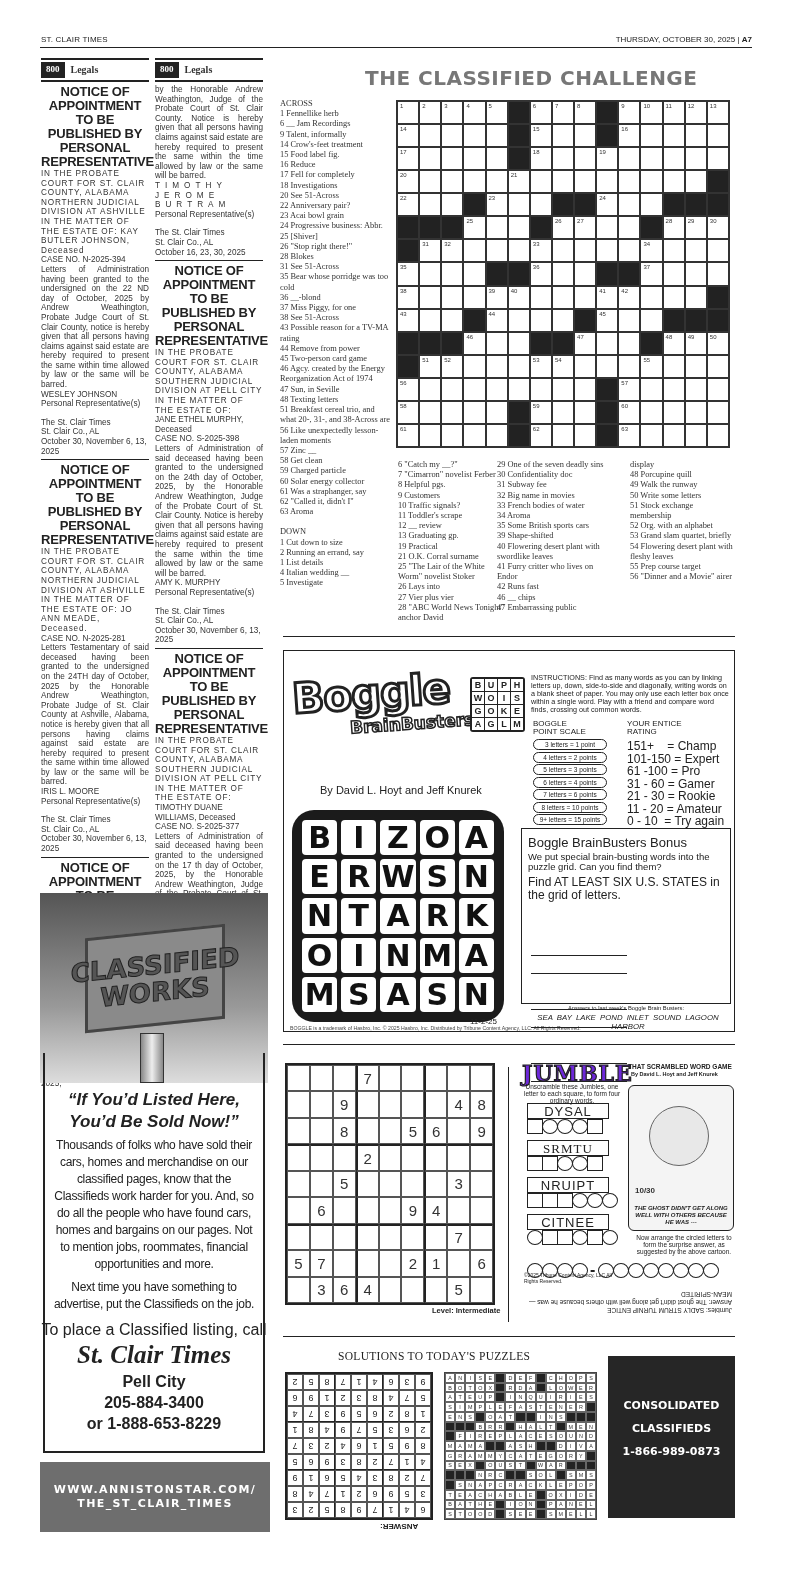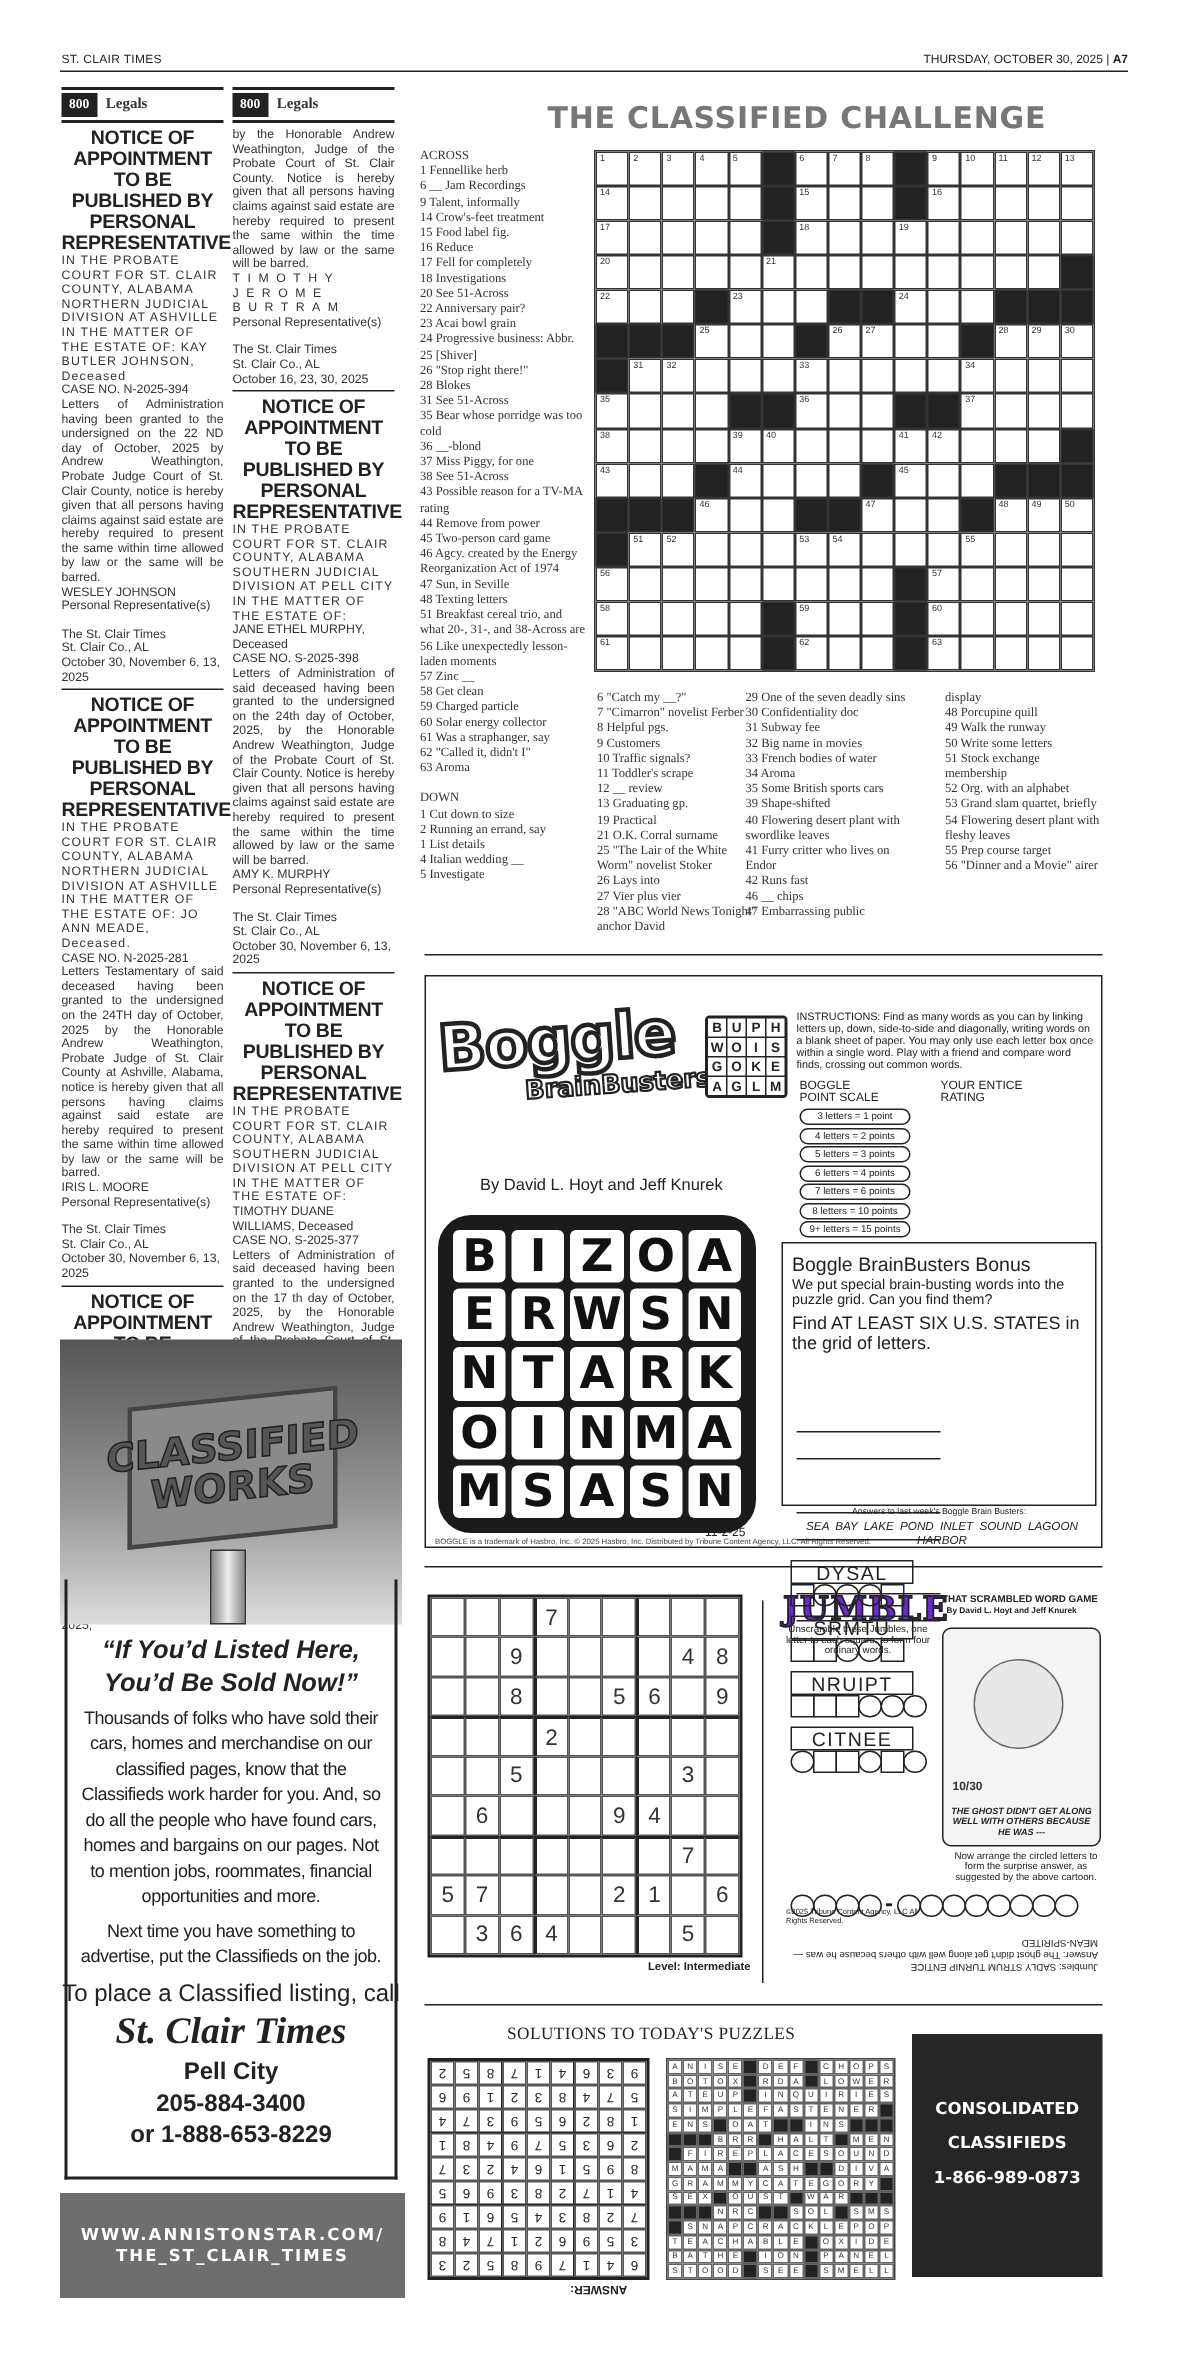--- a/index.html
+++ b/index.html
@@ -662,20 +662,21 @@
       <div class="pill">5 letters = 3 points</div>
       <div class="pill">6 letters = 4 points</div>
       <div class="pill">7 letters = 6 points</div>
       <div class="pill">8 letters = 10 points</div>
       <div class="pill">9+ letters = 15 points</div>
     </div>
 </div>
 <div class="abs" style="left:627px;top:720px;font-size:8px;line-height:8px">
   <div>YOUR ENTICE</div>
   <div style="margin-bottom:4px">RATING</div>
+  <div id="rating-list" style="white-space:pre"><div class="rating">151+    = Champ</div><div class="rating">101-150 = Expert</div><div class="rating">61 -100 = Pro</div><div class="rating">31 - 60 = Gamer</div><div class="rating">21 - 30 = Rookie</div><div class="rating">11 - 20 = Amateur</div><div class="rating">0 - 10  = Try again</div></div>
 </div>
 <div class="abs bgrid" id="boggle-grid">
     <div>B</div>
     <div>I</div>
     <div>Z</div>
     <div>O</div>
     <div>A</div>
     <div>E</div>
     <div>R</div>
     <div>W</div>
@@ -795,32 +796,32 @@
     <div class="sc">5</div>
     <div class="sc"></div>
   </div>
 <div class="abs" style="left:432px;top:1306px;font-size:7.5px;font-weight:bold">Level: Intermediate</div>
 
 <div class="abs" style="left:508px;top:1067px;height:255px;border-left:1px solid #222"></div>
 <div class="abs jumble-title" style="left:522px;top:1060px">JUMBLE</div>
 <div class="abs" style="left:628px;top:1063px;font-size:6.5px;font-weight:bold">THAT SCRAMBLED WORD GAME</div>
 <div class="abs" style="left:631px;top:1071px;font-size:5.5px;font-weight:bold">By David L. Hoyt and Jeff Knurek</div>
 <div class="abs" style="left:522px;top:1083px;width:100px;font-size:6.5px;line-height:7px;text-align:center">Unscramble these Jumbles, one letter to each square, to form four ordinary words.</div>
-<div class="abs" style="left:527px;top:1040px" id="jumble-words">
+<div class="abs" style="left:527px;top:1103px" id="jumble-words">
     <div style="margin-bottom: 6px;">
       <div class="jword">DYSAL</div>
       <div class="jrow">
         <div></div>
         <div class="c"></div>
         <div class="c"></div>
         <div class="c"></div>
         <div></div>
       </div>
     </div>
-    <div style="margin-bottom: 6px;">
+    <div style="margin-bottom: 6px; font-family: Liberation Serif, serif;">
       <div class="jword">SRMTU</div>
       <div class="jrow">
         <div></div>
         <div></div>
         <div class="c"></div>
         <div class="c"></div>
         <div></div>
       </div>
     </div>
     <div style="margin-bottom: 6px;">

